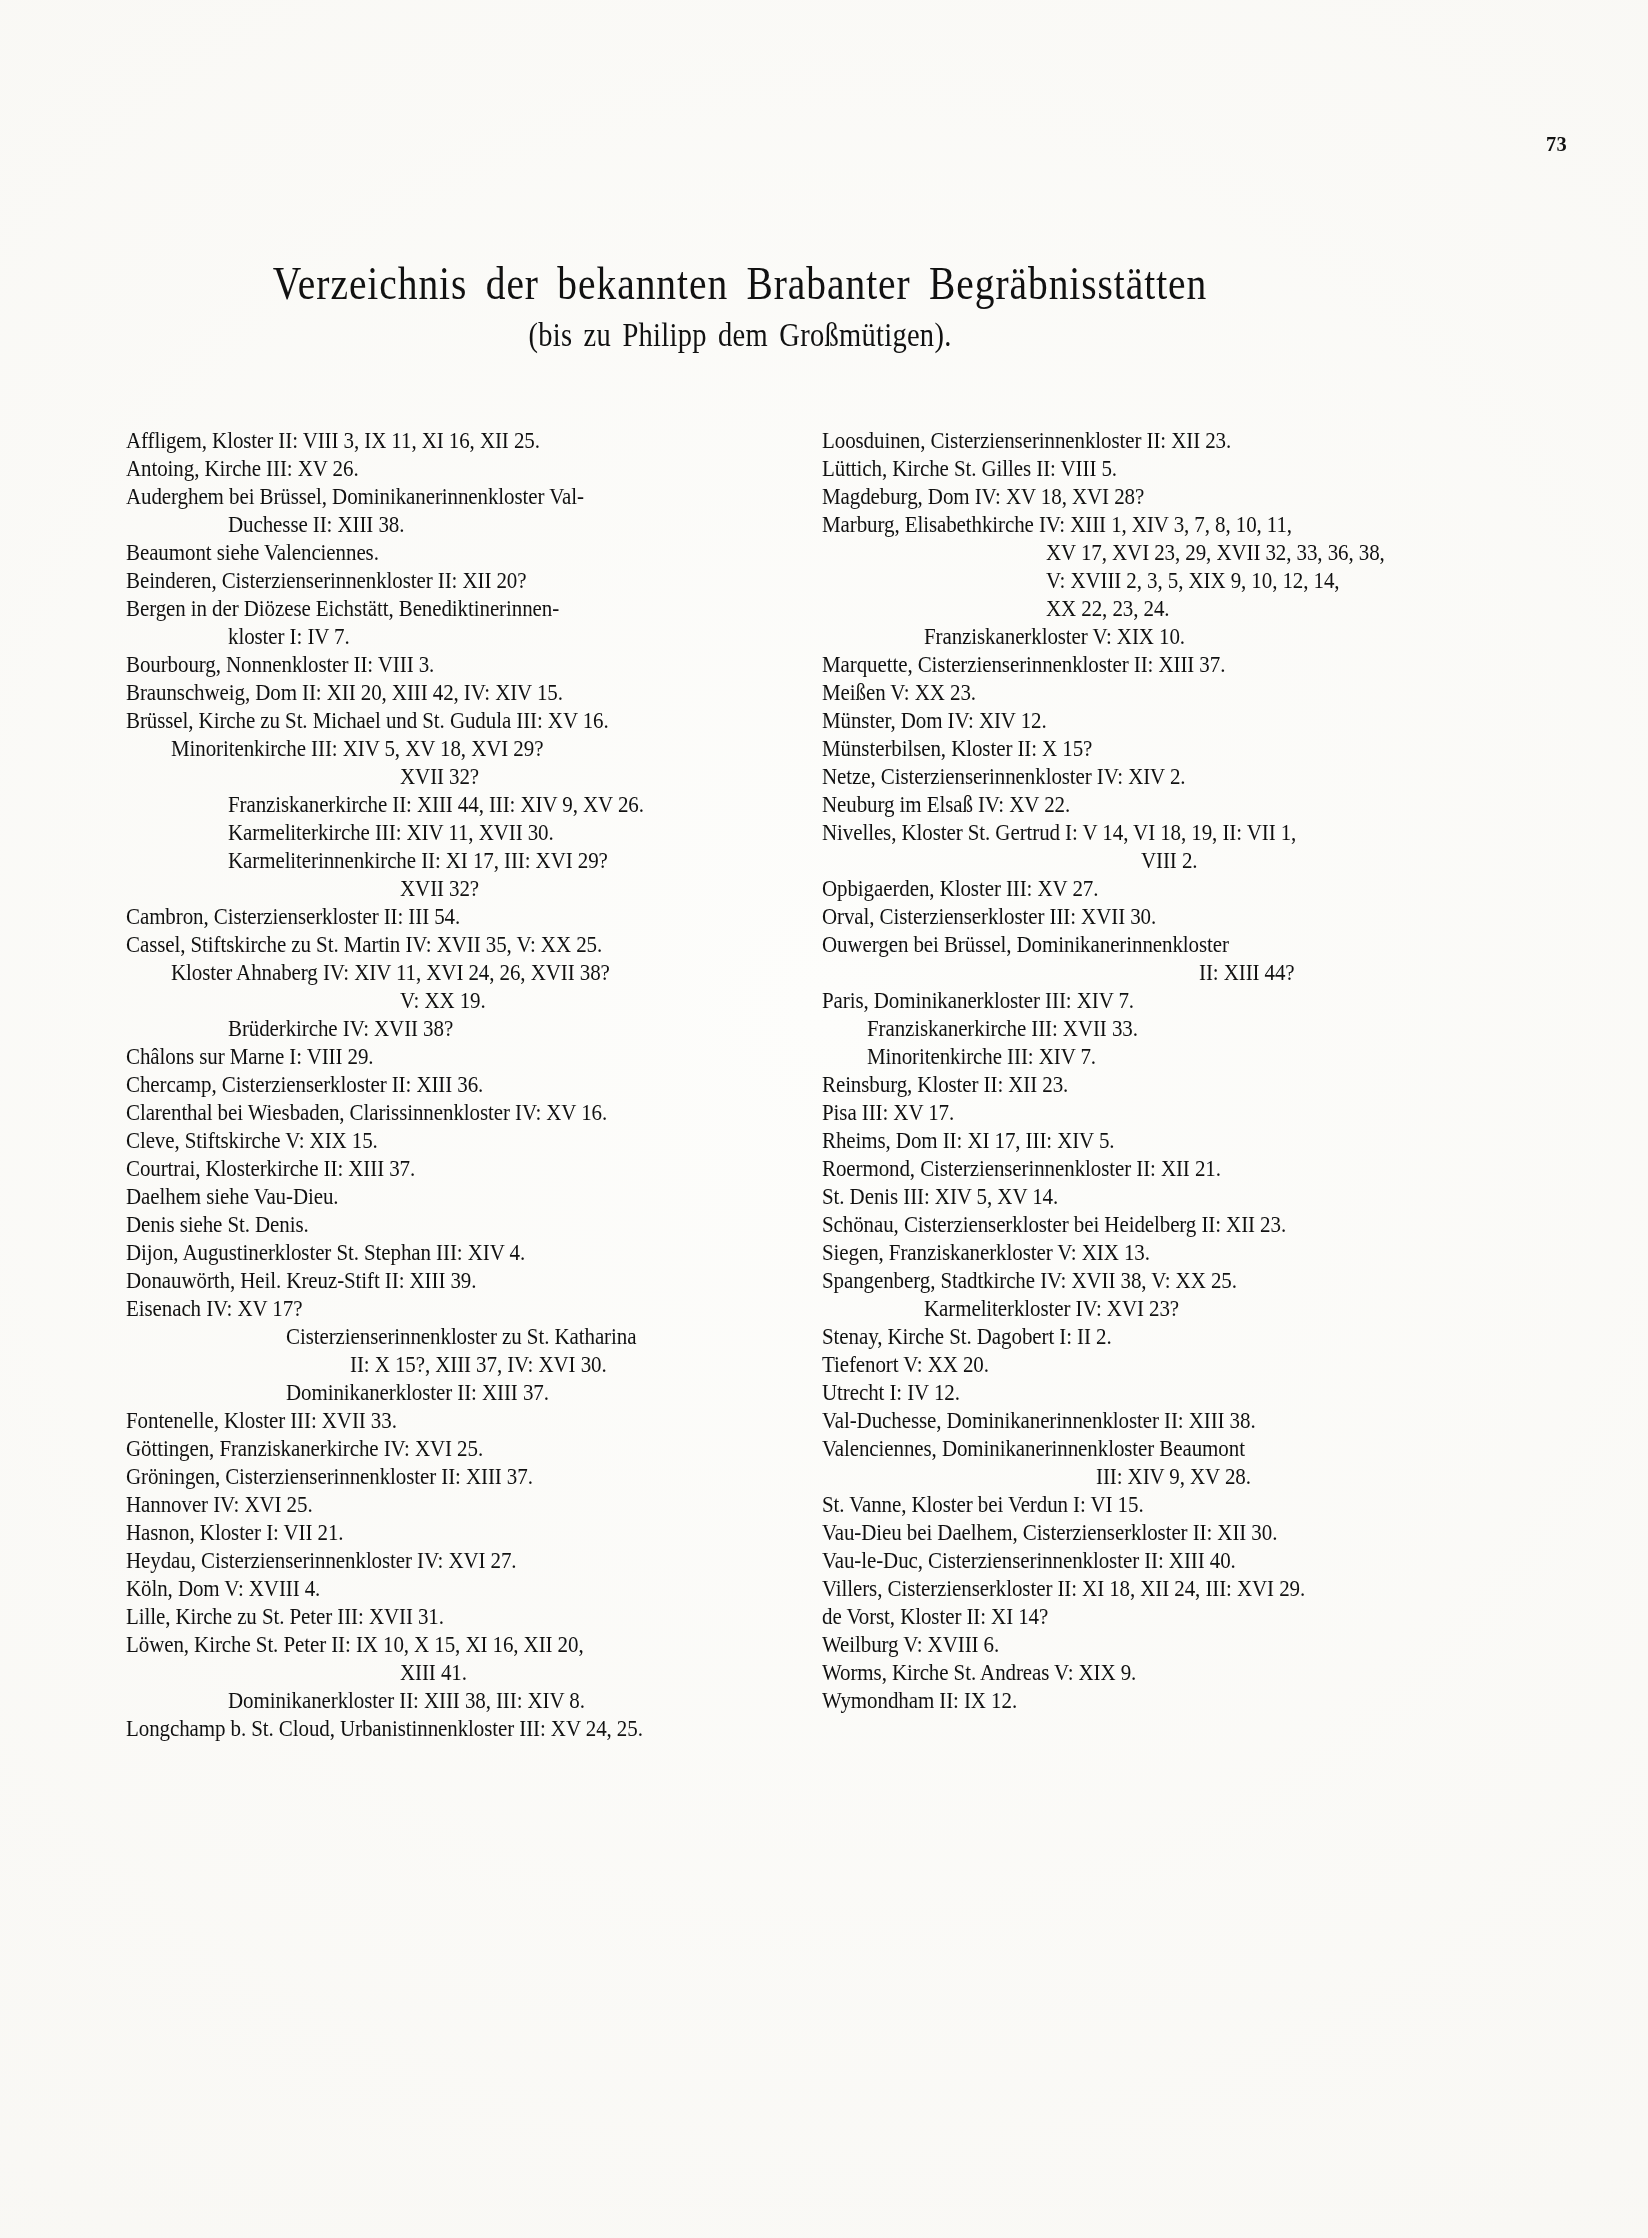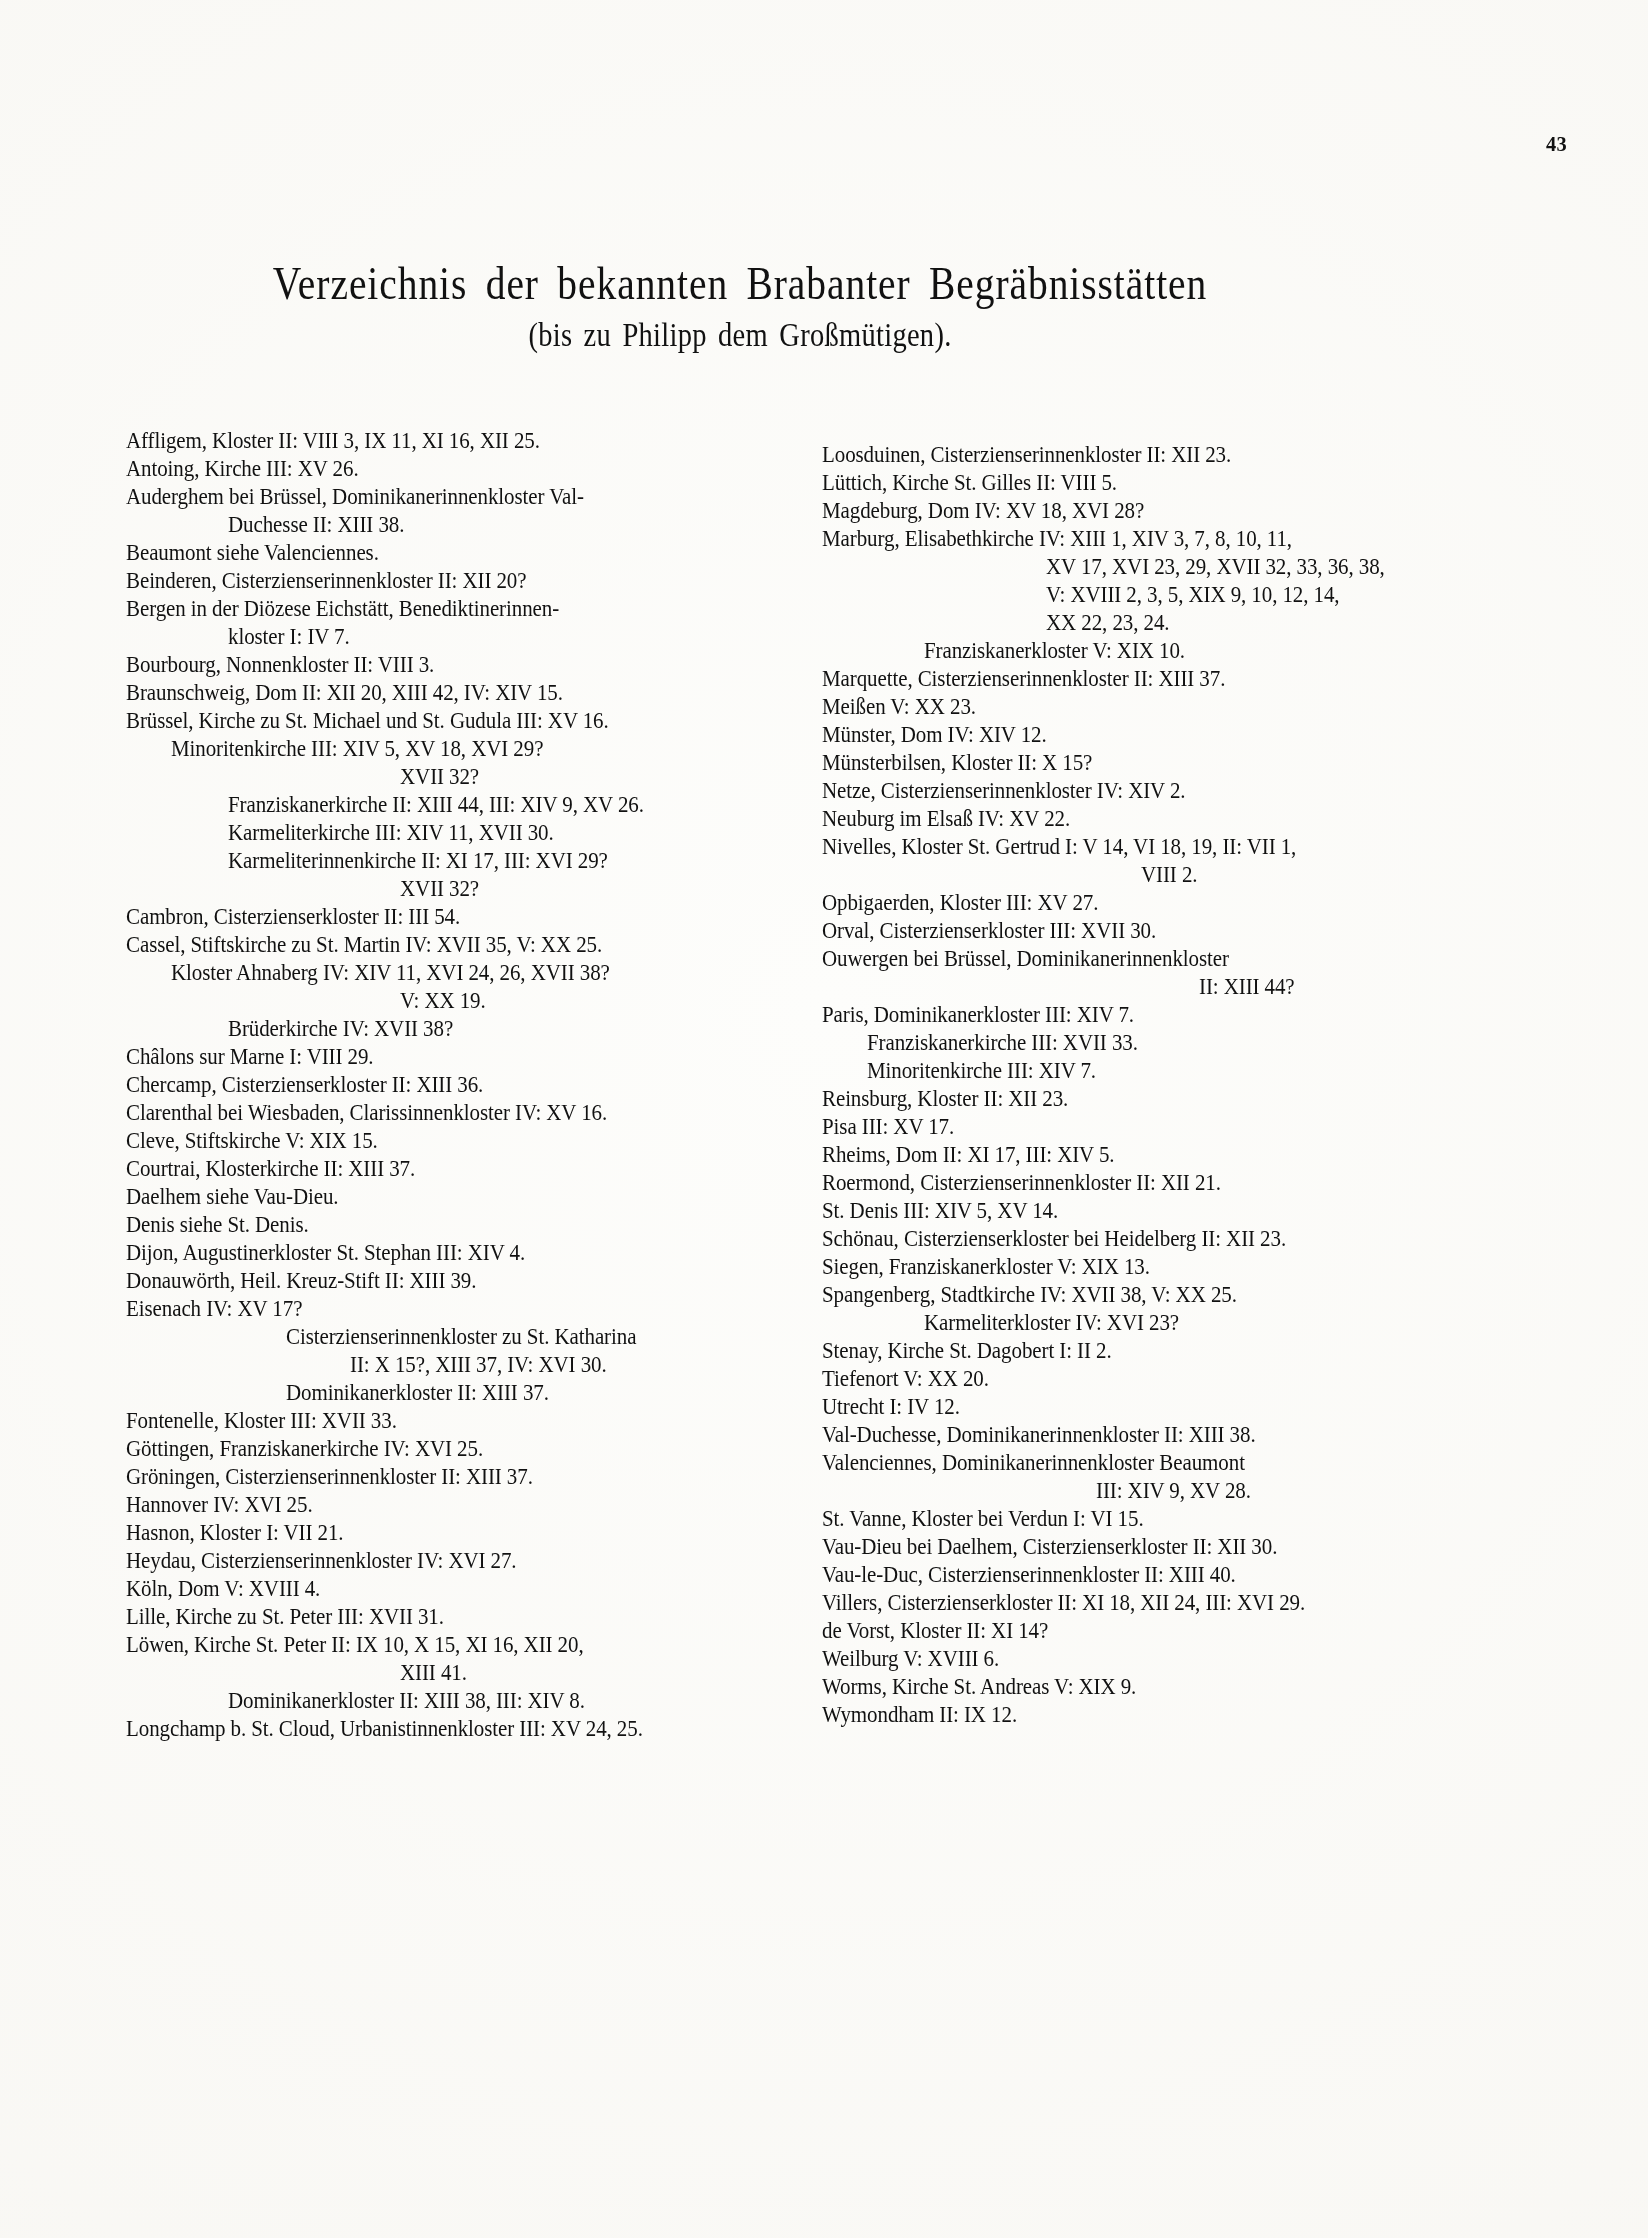--- a/index.html
+++ b/index.html
@@ -66,21 +66,20 @@
     transform-origin: center top;
   }
 
   .columns {
     position: absolute;
     top: 426px;
     left: 126px;
     width: 1404px;
     display: flex;
     gap: 11px;
-    align-items: center;
   }
   .col {
     width: 685px;
   }
   .col.right { width: 708px; }
 
   .entry {
     font-size: 21px;
     line-height: 28px;
     font-family: "Liberation Serif", "DejaVu Serif", serif;
@@ -97,21 +96,21 @@
   .lvl-4 { margin-left: 224px; }
   .lvl-5 { margin-left: 274px; }
   .lvl-6 { margin-left: 319px; }
   .lvl-7 { margin-left: 377px; }
 </style>
 </head>
 <body>
 
 <div class="page">
 
-  <div class="folio">43</div>
+  <div class="folio">73</div>
 
   <div class="title-block">
     <div class="main-title">Verzeichnis der bekannten Brabanter Begräbnisstätten</div>
     <div class="sub-title">(bis zu Philipp dem Großmütigen).</div>
   </div>
 
   <div class="columns">
     <div class="col left" id="left-col">
         <div class="entry lvl-0">Affligem, Kloster  II: VIII 3, IX 11, XI 16, XII 25.</div>
         <div class="entry lvl-0">Antoing, Kirche  III: XV 26.</div>

